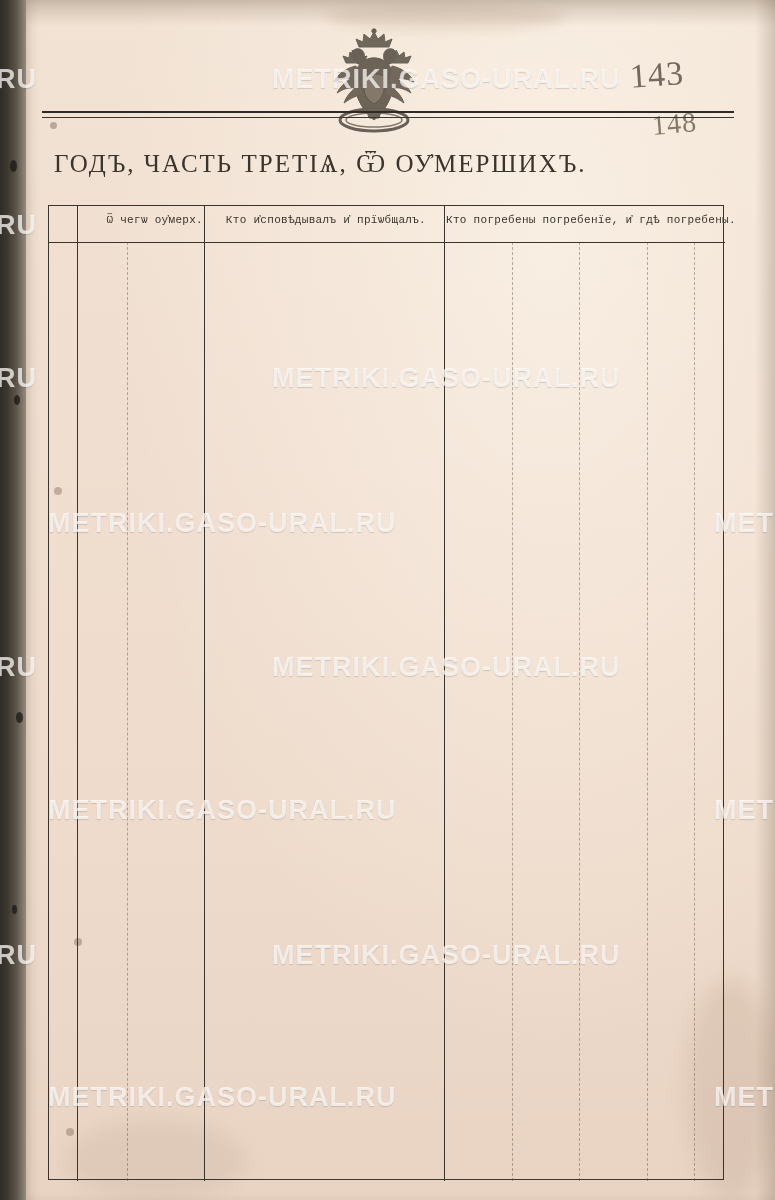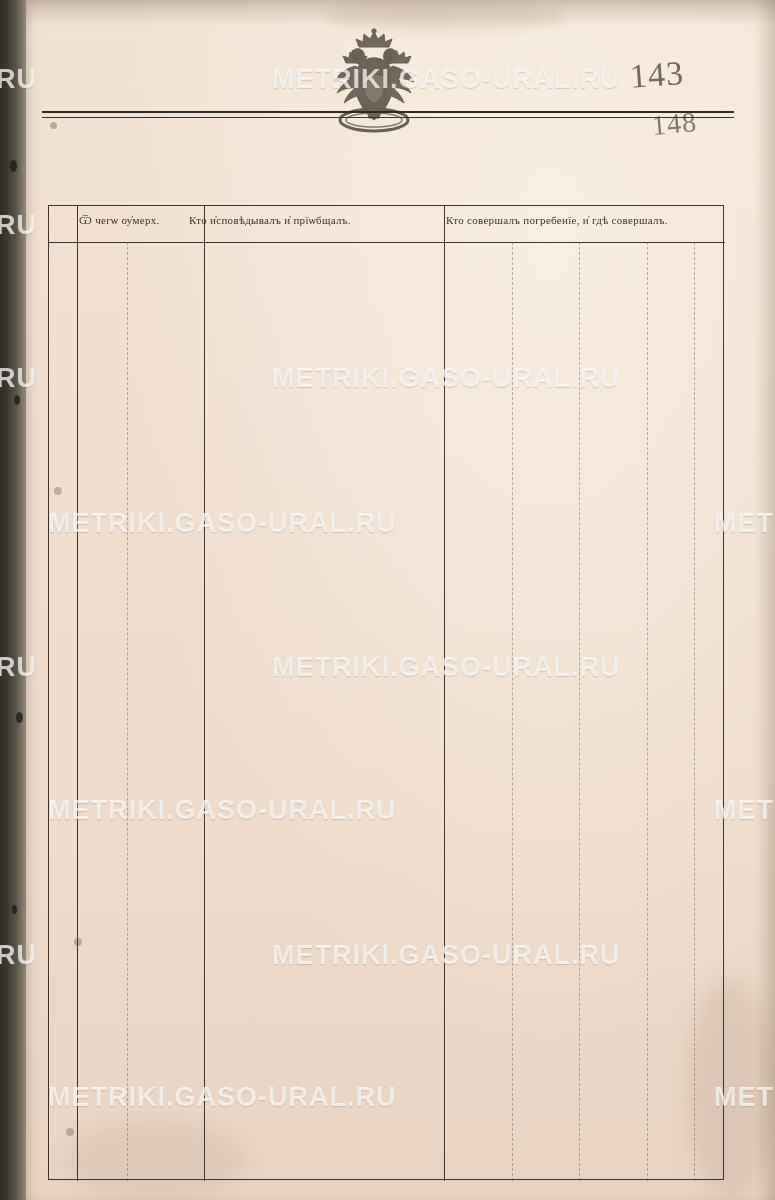--- a/index.html
+++ b/index.html
@@ -162,24 +162,24 @@
     border-left: 1px solid #3b342c;
   }
   .vline.faint {
     border-left: 1px dashed rgba(80,70,58,0.40);
     height: 939px;
     top: 36px;
   }
   .colhead {
     position: absolute;
     top: 8px;
-    font-family: Liberation Serif, serif;
+    font-family: Liberation Mono, monospace;
     font-size: 11px;
     color: #3a332b;
-    text-align: left;
+    text-align: right;
     letter-spacing: 0.3px;
     white-space: nowrap;
   }
 
   
   .wm {
     position: absolute;
     font-family: "Liberation Sans", sans-serif;
     font-weight: bold;
     font-size: 27px;
@@ -245,37 +245,38 @@
         </g>
       </svg>
     </div>
 
     <div class="folio-a">143</div>
     <div class="folio-b">148</div>
 
     <div class="rule-top-outer"></div>
     <div class="rule-top-inner"></div>
 
+    <div class="title">ГОДЪ,  ЧАСТЬ ТРЕТІѦ,  Ѿ  ОУ҆МЕРШИХЪ.</div>
 
     <div class="table">
       <div class="head-rule"></div>
 
       <div class="vline" style="left:28px;"></div>
       <div class="vline" style="left:155px;"></div>
       <div class="vline" style="left:395px;"></div>
 
       <div class="vline faint" style="left:78px;"></div>
       <div class="vline faint" style="left:463px;"></div>
       <div class="vline faint" style="left:530px;"></div>
       <div class="vline faint" style="left:598px;"></div>
       <div class="vline faint" style="left:645px;"></div>
 
       <div class="colhead" style="left:30px; width:124px;">Ѿ чегѡ оу҆мерх.</div>
       <div class="colhead" style="left:140px; width:237px;">Кто и҆сповѣдывалъ и҆ прїѡбщалъ.</div>
-      <div class="colhead" style="left:397px; width:278px;">Кто совершалъ погребенїе, и҆ гдѣ совершалъ.</div>
+      <div class="colhead" style="left:397px; width:278px;">Кто погребены погребенїе, и҆ гдѣ погребены.</div>
     </div>
   </div>
 
   <div class="wm" style="left:-4px; top:64px;">RU</div>
   <div class="wm" style="left:272px; top:64px;">METRIKI.GASO-URAL.RU</div>
   <div class="wm" style="left:-4px; top:210px;">RU</div>
 
   <div class="wm" style="left:-4px; top:363px;">RU</div>
   <div class="wm" style="left:272px; top:363px;">METRIKI.GASO-URAL.RU</div>
 

